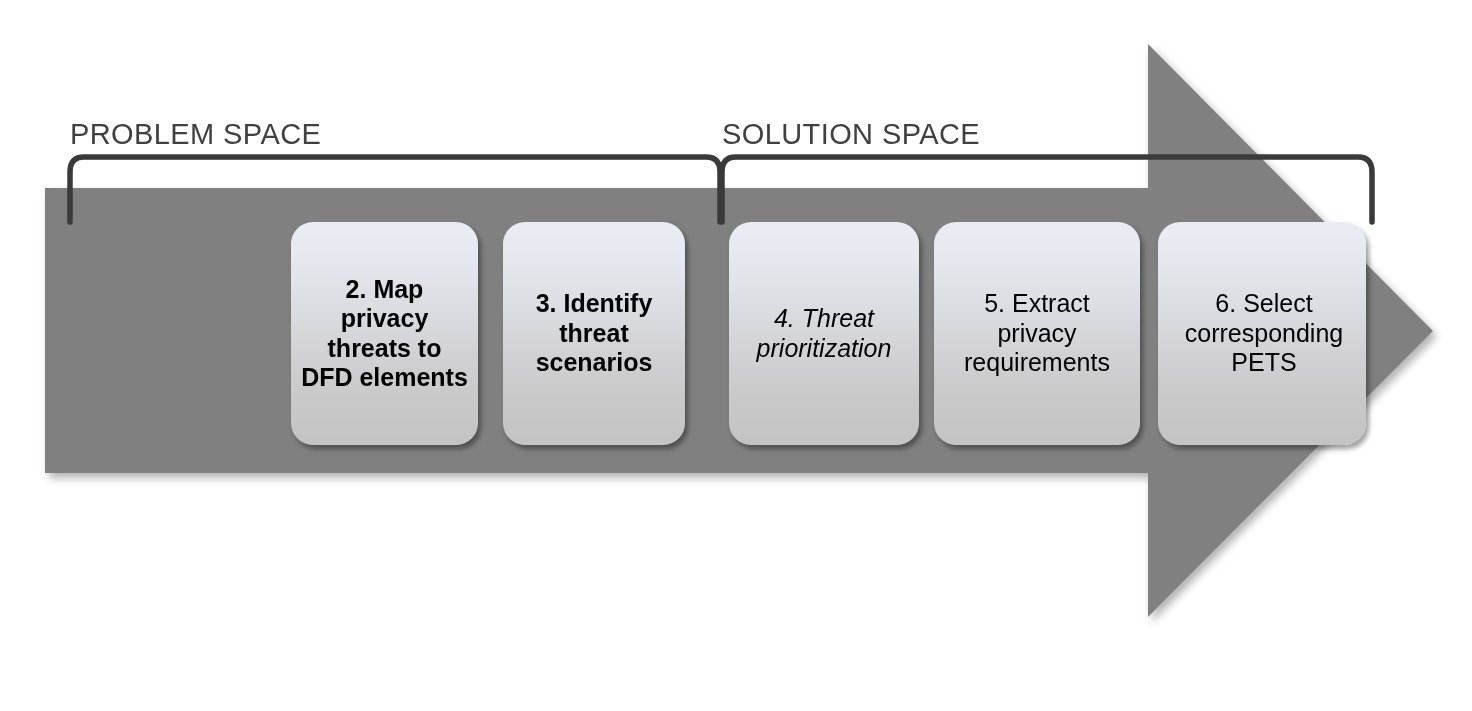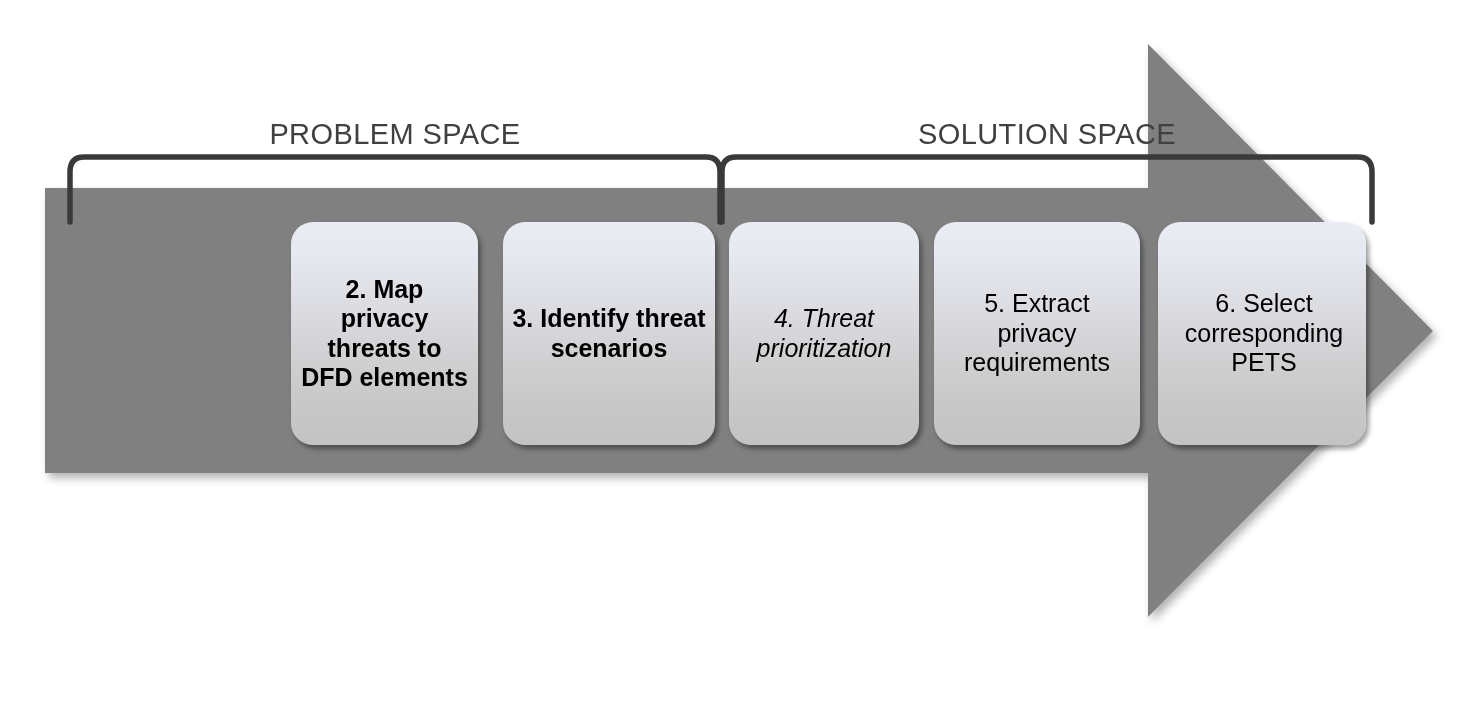--- a/index.html
+++ b/index.html
@@ -39,21 +39,21 @@
   }
 
   
   .phase-label {
     position: absolute;
     color: #404040;
     font-size: 29px;
     font-weight: 400;
     letter-spacing: 0.4px;
     white-space: nowrap;
-    text-align: center;
+    text-align: left;
     line-height: 1;
   }
   #phase-label-problem {
     left: 70px;
     top: 120px;
     width: 650px;
   }
   #phase-label-solution {
     left: 722px;
     top: 120px;
@@ -86,21 +86,21 @@
     color: #000000;
     font-size: 25px;
     line-height: 1.18;
     word-wrap: break-word;
   }
   .step-text.bold { font-weight: 700; }
   .step-text.regular { font-weight: 400; }
 
   #step-box-0 { left: 78px;   width: 200px; }
   #step-box-1 { left: 291px;  width: 187px; }
-  #step-box-2 { left: 503px;  width: 212px; }
+  #step-box-2 { left: 503px;  width: 182px; }
   #step-box-3 { left: 729px;  width: 190px; font-style: italic; }
   #step-box-4 { left: 934px;  width: 206px; }
   #step-box-5 { left: 1158px; width: 208px; padding-left: 12px; }
 </style>
 </head>
 <body>
 
 <div id="canvas">
 
   <svg id="arrow-svg" viewBox="0 0 1472 711" xmlns="http://www.w3.org/2000/svg">

